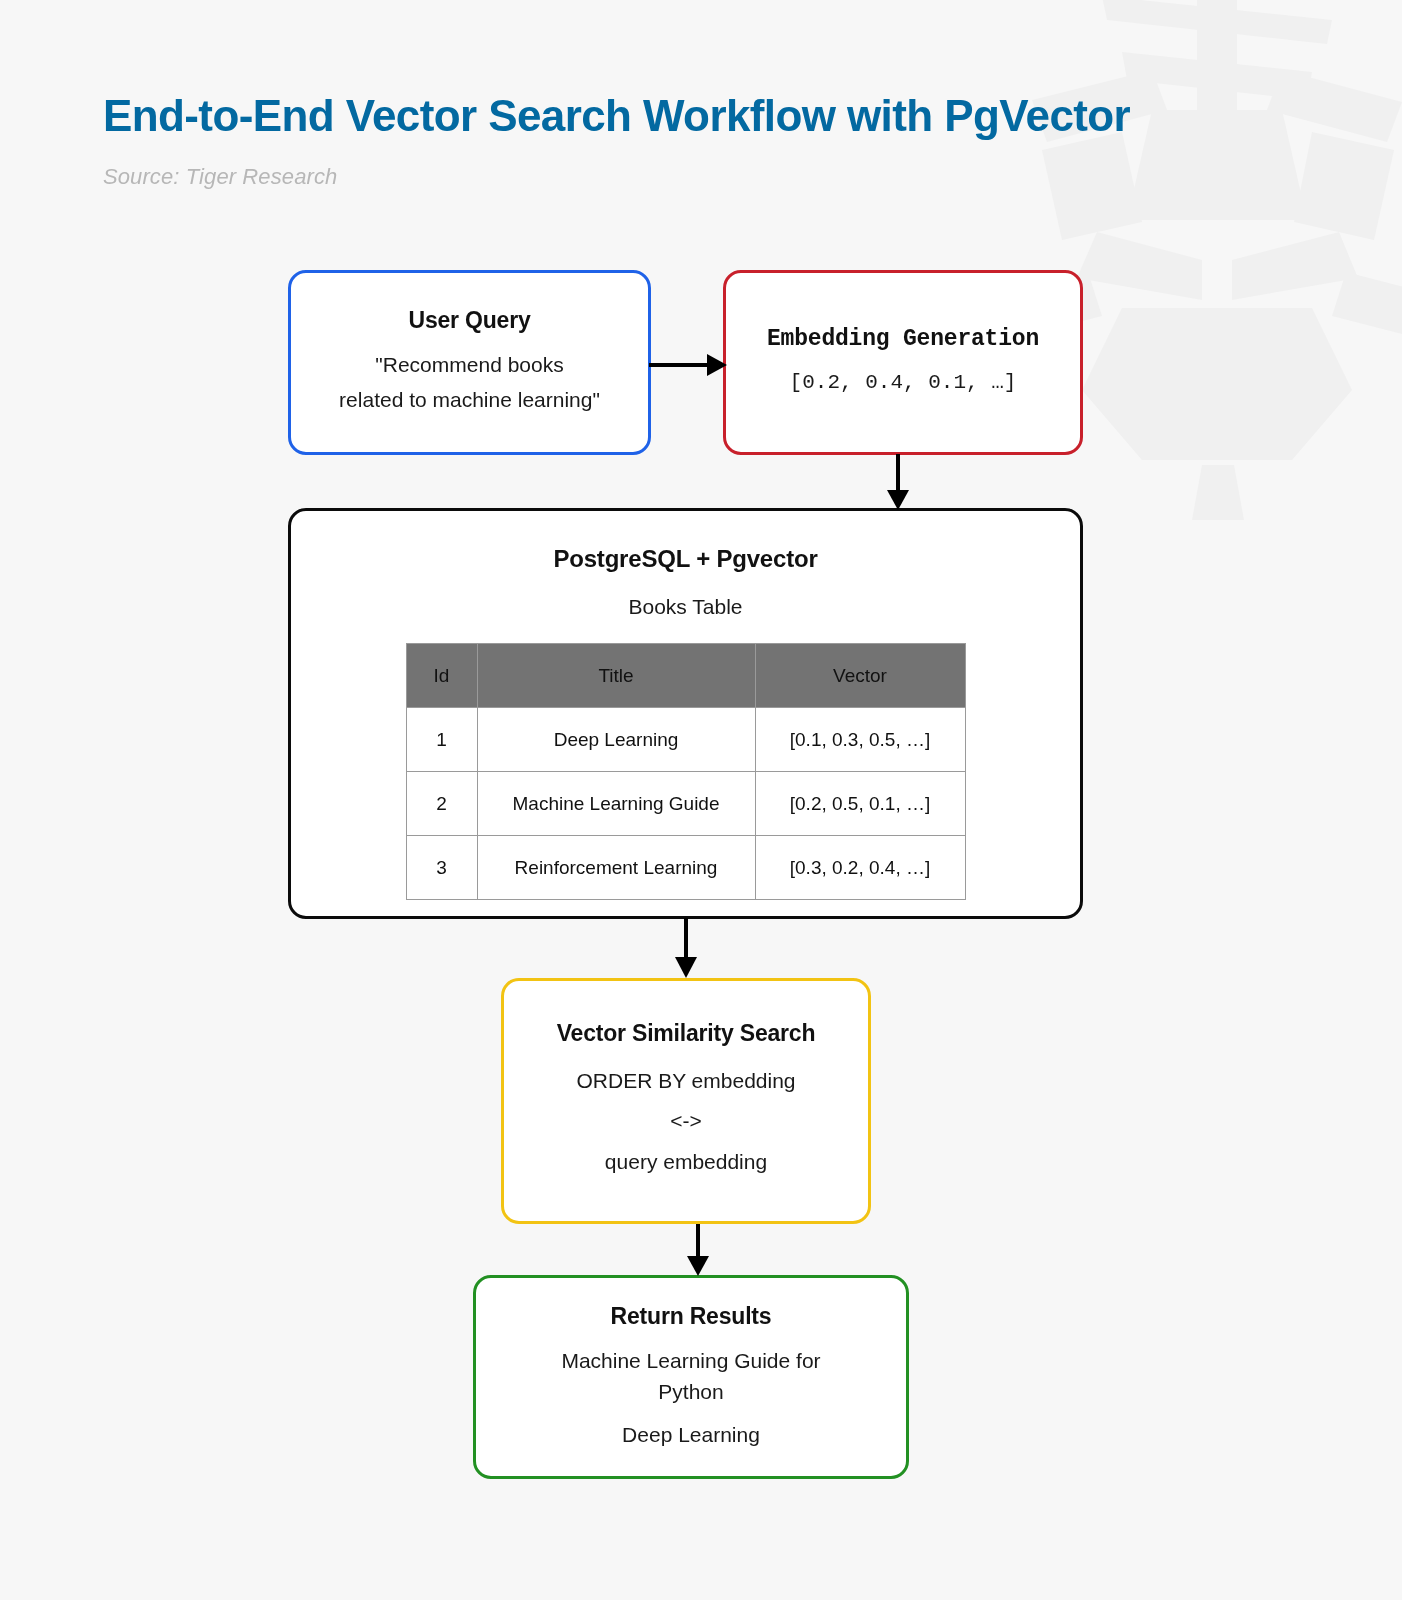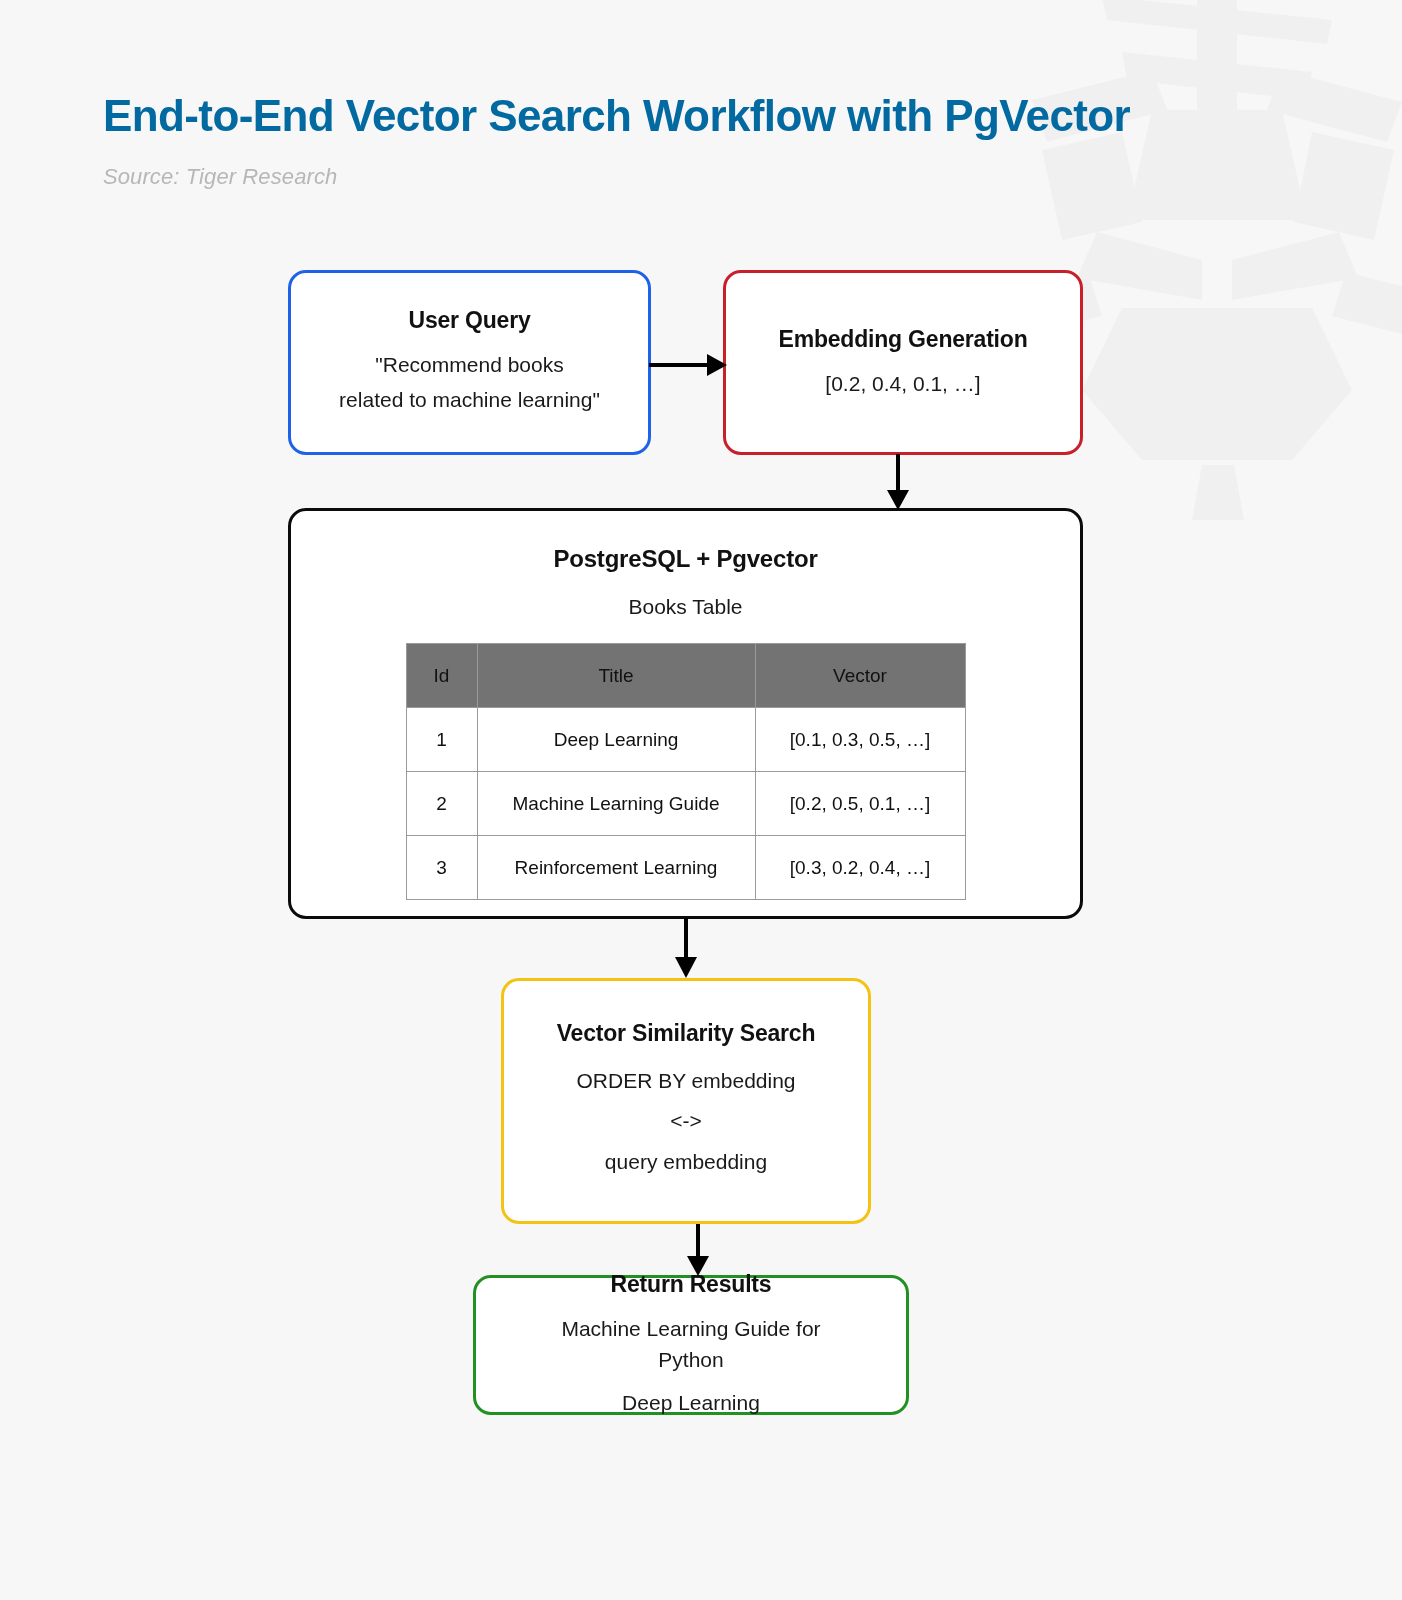--- a/index.html
+++ b/index.html
@@ -87,20 +87,21 @@
   #node-user-query {
     left: 288px;  top: 270px;  width: 363px;  height: 185px;
     border-color: #1f62e8;
   }
   #node-user-query .node-title { margin-bottom: 14px; }
   #node-user-query .node-line { line-height: 1.65; }
 
   #node-embedding {
     left: 723px;  top: 270px;  width: 360px;  height: 185px;
     border-color: #c8202b;
+    font-family: Liberation Mono, monospace;
   }
   #node-embedding .node-title { margin-bottom: 16px; }
 
   #node-postgres {
     left: 288px;  top: 508px;  width: 795px;  height: 411px;
     border-color: #0b0b0b;
     justify-content: flex-start;
     padding-top: 34px;
   }
   #node-postgres .node-title { font-size: 24px; }
@@ -111,21 +112,21 @@
   }
 
   #node-vector-search {
     left: 501px;  top: 978px;  width: 370px;  height: 246px;
     border-color: #f2c313;
   }
   #node-vector-search .node-title { margin-bottom: 14px; }
   #node-vector-search .node-line { margin: 5px 0; }
 
   #node-return-results {
-    left: 473px;  top: 1275px;  width: 436px;  height: 140px;
+    left: 473px;  top: 1275px;  width: 436px;  height: 204px;
     border-color: #229022;
   }
   #node-return-results .node-title { margin-bottom: 16px; }
   #rr-line1 { width: 310px; }
   #rr-line2 { margin-top: 13px; }
 
   
   #books-table {
     margin-top: 24px;
     border-collapse: collapse;

